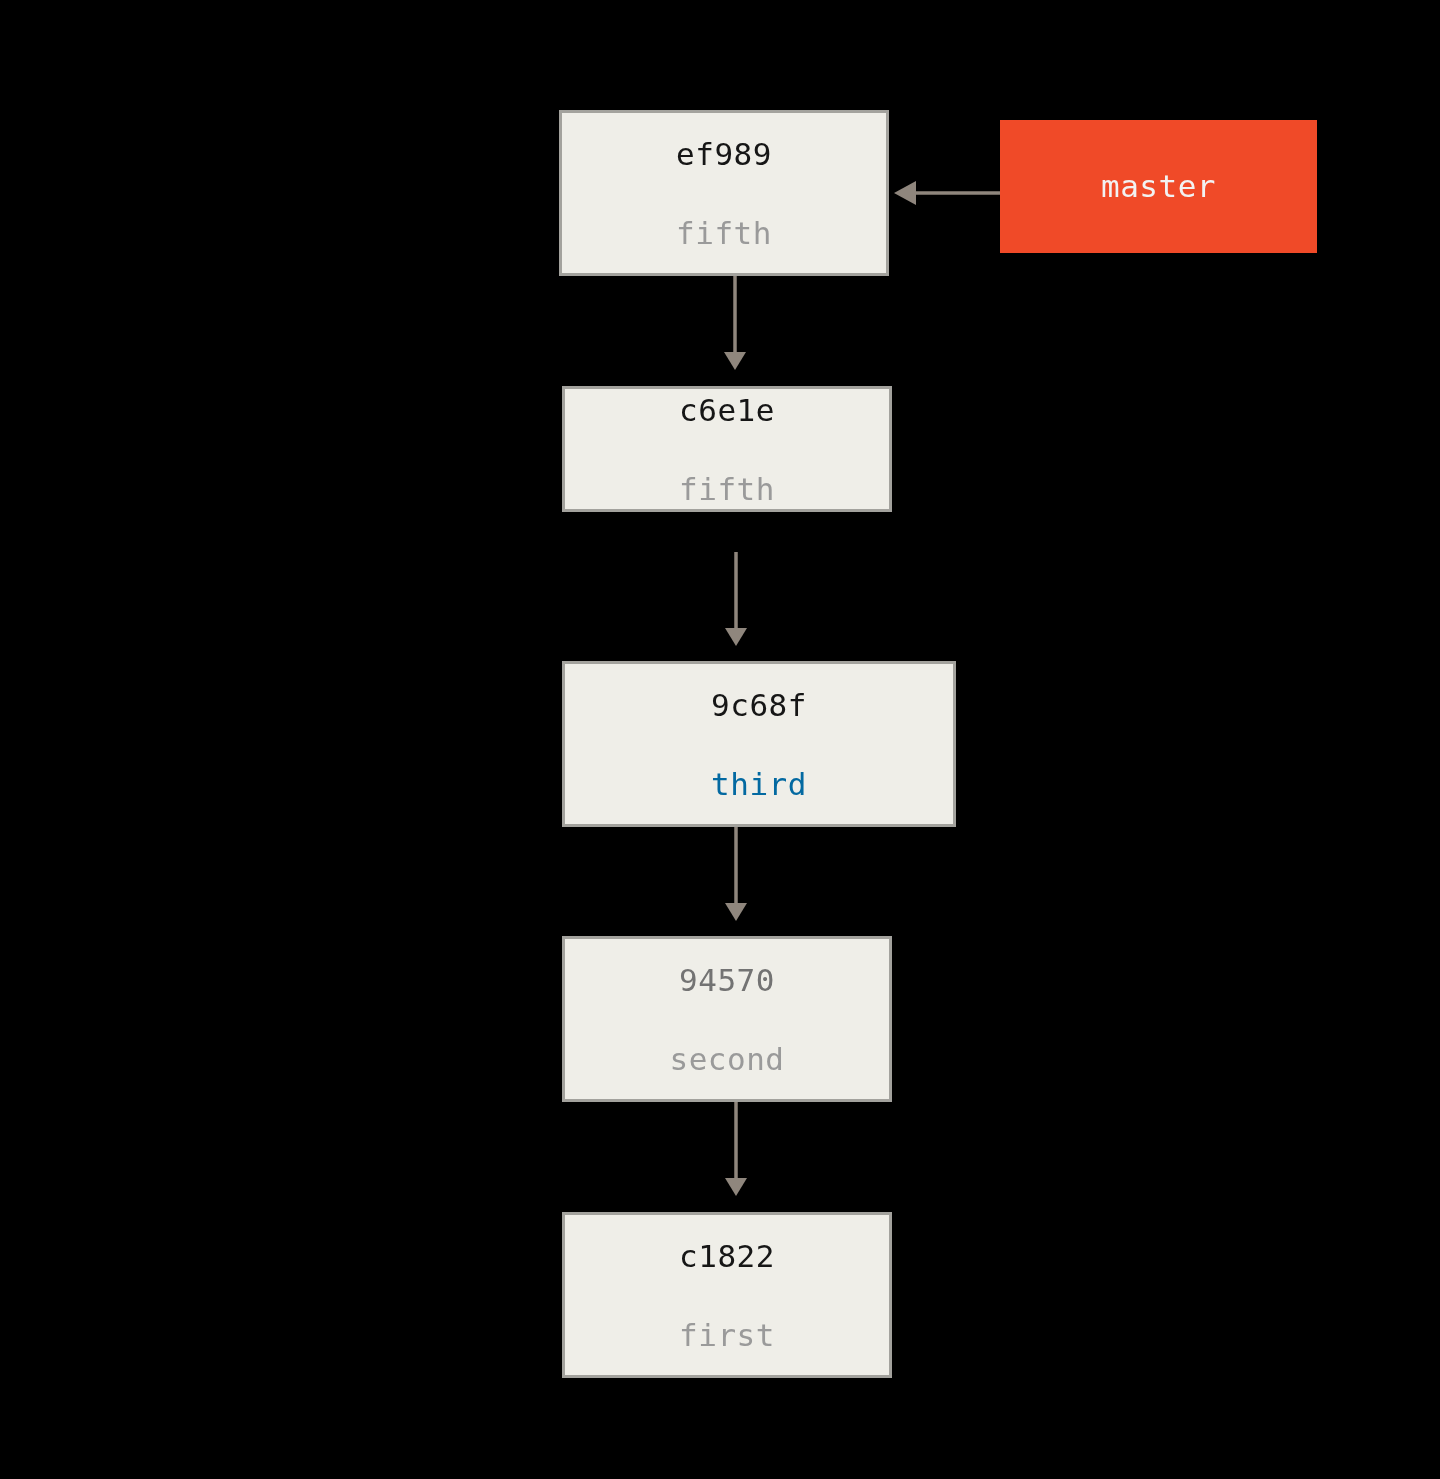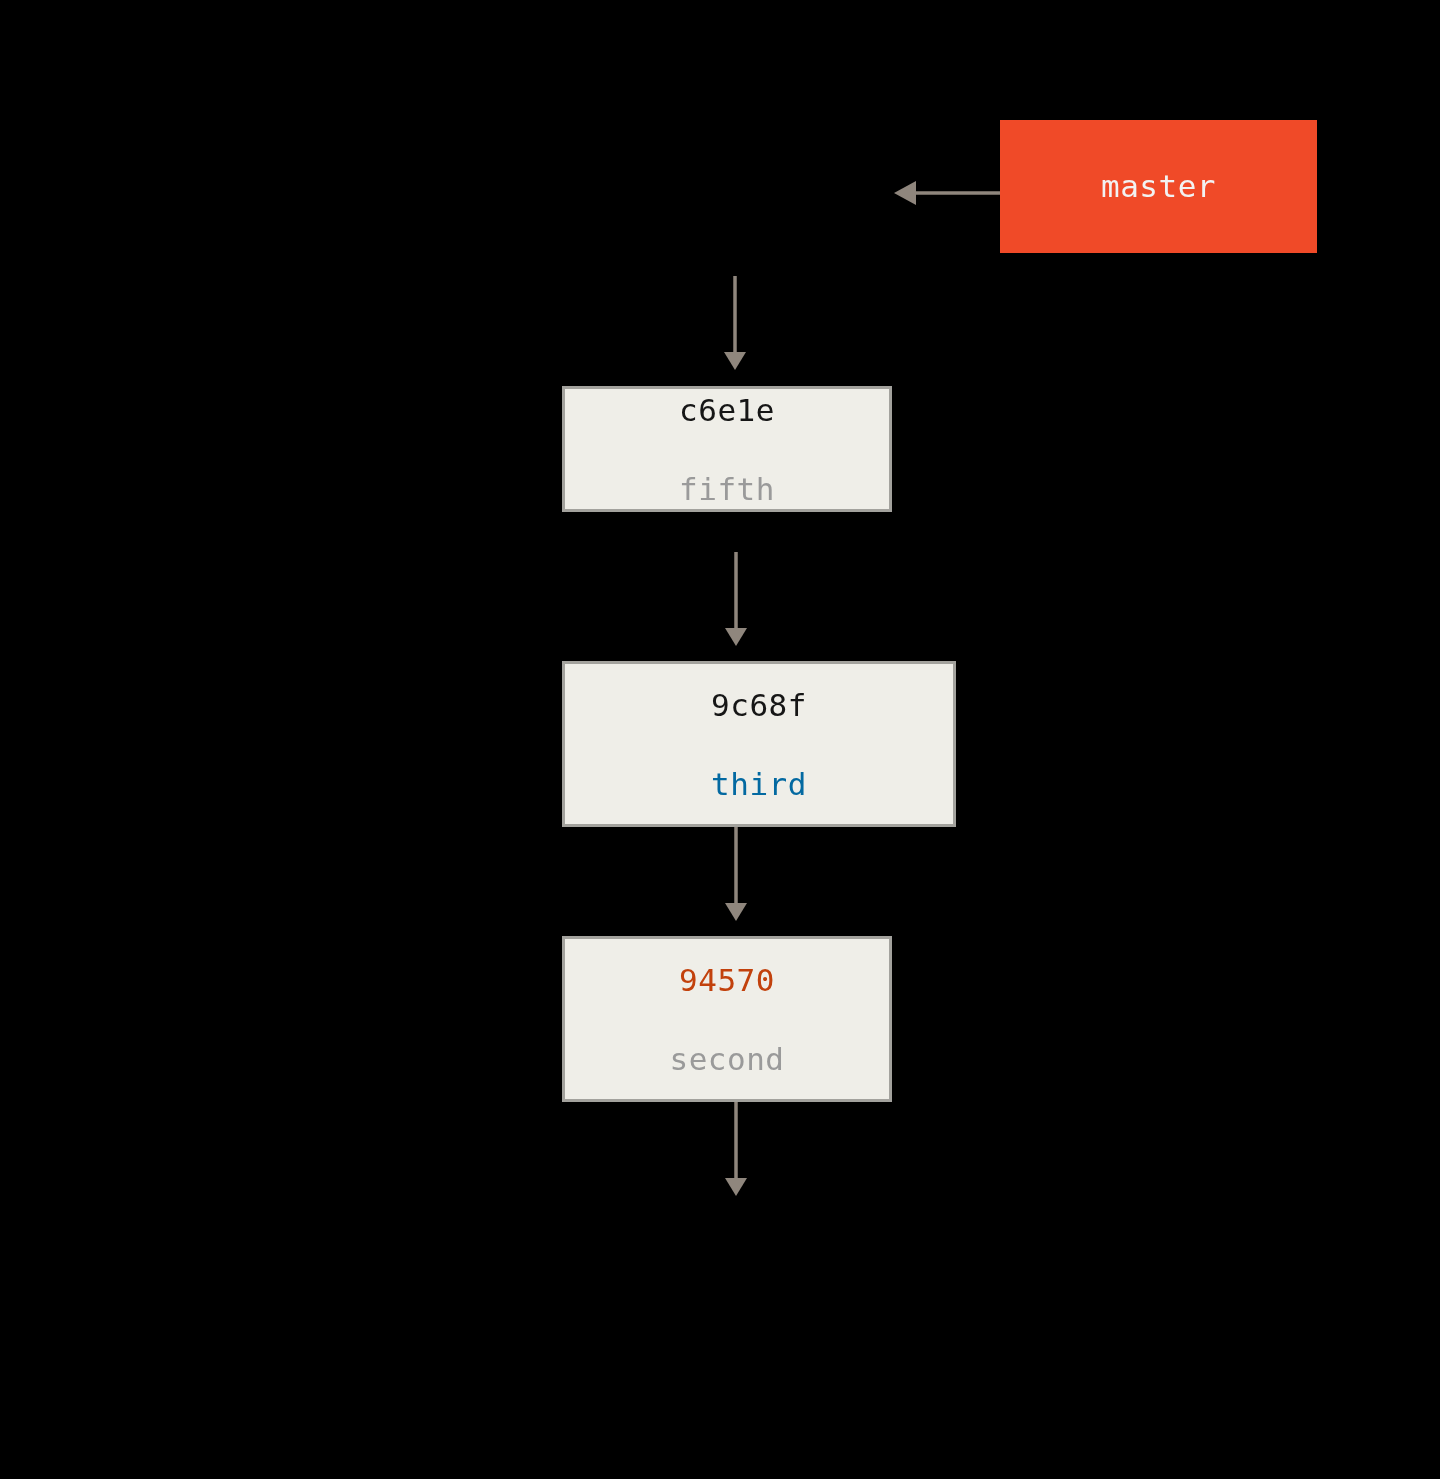--- a/index.html
+++ b/index.html
@@ -113,34 +113,42 @@
       <line x1="736" y1="1102" x2="736" y2="1178" stroke="#8f867d" stroke-width="3.5"></line>
       <path d="M725,1178 L747,1178 L736,1196 z" fill="#8f867d"></path>
     </g>
 
     <g>
       <line x1="1000" y1="193" x2="916" y2="193" stroke="#8f867d" stroke-width="3.5"></line>
       <path d="M916,181 L916,205 L894,193 z" fill="#8f867d"></path>
     </g>
   </svg>
 
+  <div class="commit-node" style="left: 559px; top: 110px; width: 330px; height: 166px; background: rgb(239, 238, 232); border-color: rgb(163, 162, 157);">
+    <span class="commit-hash" style="color: rgb(22, 22, 22);">ef989</span>
+    <span class="commit-message" style="color: rgb(154, 154, 154);">fifth</span>
+  </div>
 
   <div class="commit-node" style="left: 562px; top: 386px; width: 330px; height: 126px; background: rgb(239, 238, 232); border-color: rgb(163, 162, 157);">
     <span class="commit-hash" style="color: rgb(22, 22, 22);">c6e1e</span>
     <span class="commit-message" style="color: rgb(154, 154, 154);">fifth</span>
   </div>
 
   <div class="commit-node" style="left: 562px; top: 661px; width: 394px; height: 166px; background: rgb(239, 238, 232); border-color: rgb(163, 162, 157);">
     <span class="commit-hash" style="color: rgb(22, 22, 22);">9c68f</span>
     <span class="commit-message" style="color: #0369a1;">third</span>
   </div>
 
   <div class="commit-node" style="left: 562px; top: 936px; width: 330px; height: 166px; background: rgb(239, 238, 232); border-color: rgb(163, 162, 157);">
-    <span class="commit-hash" style="color: #c2410c;">94570</span>
+    <span class="commit-hash" style="color: #737373;">94570</span>
     <span class="commit-message" style="color: rgb(154, 154, 154);">second</span>
   </div>
 
+  <div class="commit-node" style="left: 562px; top: 1212px; width: 330px; height: 166px; background: rgb(239, 238, 232); border-color: rgb(163, 162, 157);">
+    <span class="commit-hash" style="color: rgb(22, 22, 22);">c1822</span>
+    <span class="commit-message" style="color: rgb(154, 154, 154);">first</span>
+  </div>
 
   <div class="branch-ref" id="branch-ref-master" style="left: 1000px; top: 120px; width: 317px; height: 133px; background: rgb(240, 74, 40);">
     <span class="branch-ref-label" style="color: rgb(242, 242, 242);">master</span>
   </div>
 
 </div>
 
 </body></html>

